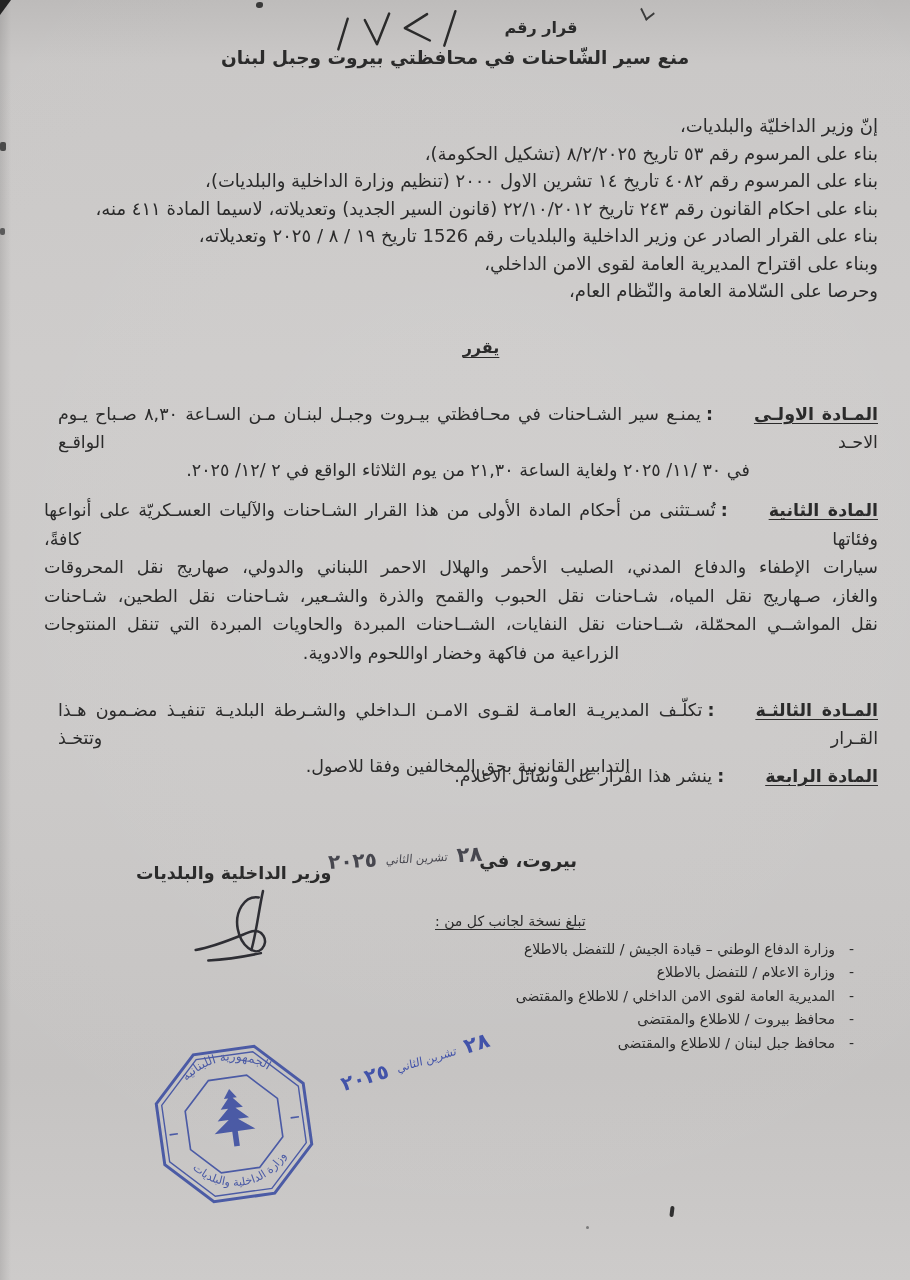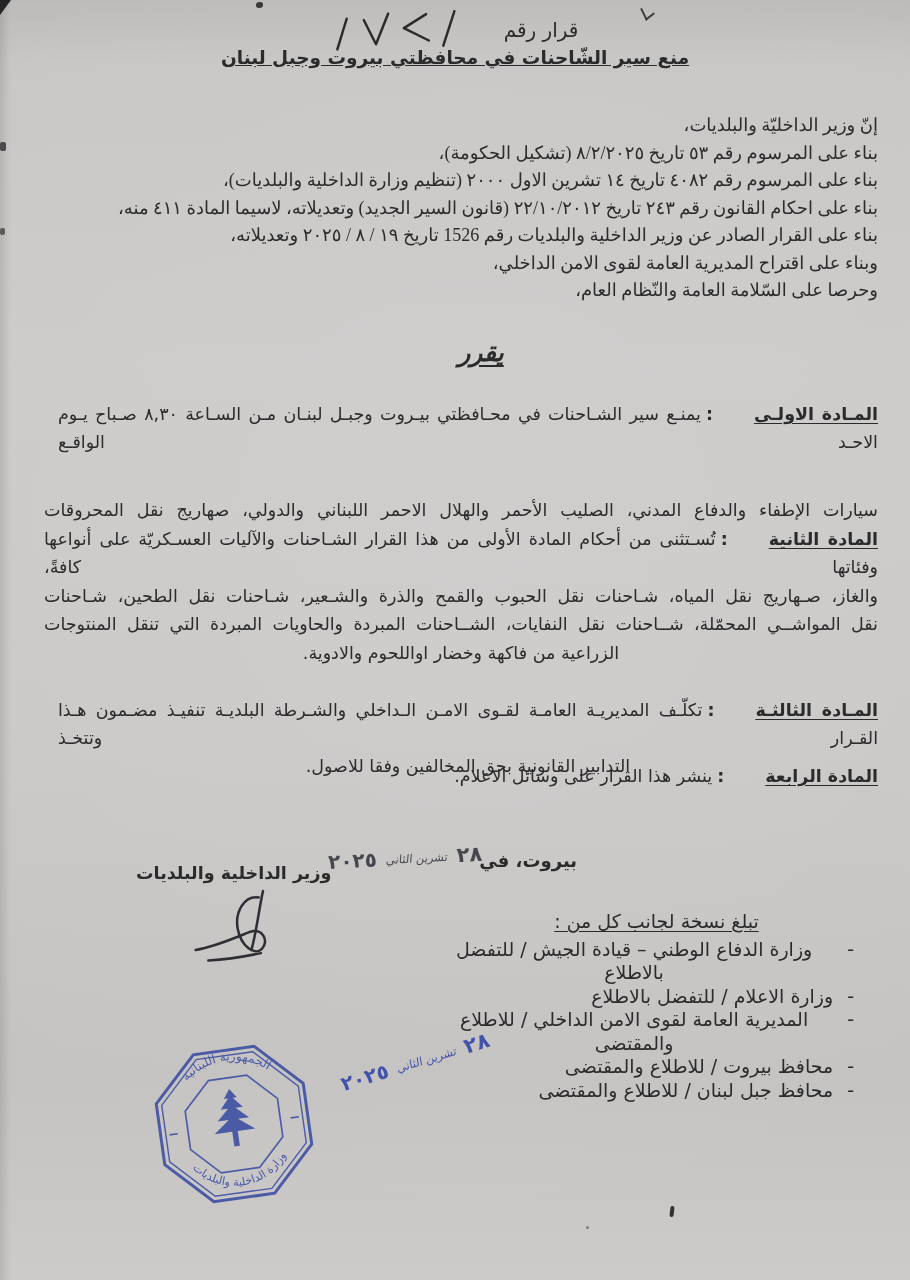--- a/index.html
+++ b/index.html
@@ -8,29 +8,29 @@
     direction:rtl;
     font-family:"DejaVu Sans",sans-serif;color:#2b2b2b;
     background:
       linear-gradient(90deg, rgba(0,0,0,0.10) 0, rgba(0,0,0,0) 1.2%),
       radial-gradient(130% 95% at 52% 42%, rgba(255,255,255,0.07), rgba(0,0,0,0) 62%),
       linear-gradient(180deg,#bdbbba 0%,#c9c7c6 5%,#cdcbca 28%,#cbc9c8 58%,#c5c3c2 84%,#cdcbca 100%);
   }
   .sr{position:absolute;width:1px;height:1px;overflow:hidden;clip-path:inset(50%);white-space:nowrap;}
   
   .title-row{position:absolute;top:8px;left:0;right:0;display:flex;justify-content:center;align-items:flex-start;gap:30px;}
-  .title-label{font-size:20px;font-weight:normal;padding-top:10px;letter-spacing:1px;text-align:right;}
+  .title-label{font-size:16px;font-weight:bold;padding-top:10px;letter-spacing:1px;text-align:right;}
   .hand-number{width:142px;height:46px;transform:rotate(-2deg);}
   .hand-number path{stroke:#2b2b2b;stroke-width:2.6;fill:none;stroke-linecap:round;stroke-linejoin:round;}
-  .subtitle{position:absolute;top:47px;left:0;right:0;text-align:center;font-weight:bold;font-size:18.5px;text-decoration:underline;}
-  
-  .preamble{position:absolute;top:112px;right:32px;left:40px;text-align:right;font-size:18px;line-height:27.5px;font-family:Liberation Serif, serif;}
-  
-  .decision-word{position:absolute;top:338px;left:52px;right:0;text-align:center;font-weight:bold;font-size:25px;
-    text-decoration:underline;text-underline-offset:4px;font-style:italic;}
+  .subtitle{position:absolute;top:47px;left:0;right:0;text-align:center;font-weight:bold;font-size:18.5px;}
+  
+  .preamble{position:absolute;top:112px;right:32px;left:40px;text-align:right;font-size:18px;line-height:27.5px;}
+  
+  .decision-word{position:absolute;top:338px;left:52px;right:0;text-align:center;font-weight:bold;font-size:16px;
+    text-decoration:underline;text-underline-offset:4px;}
   
   .article{position:absolute;font-size:17.5px;}
   .a1{top:400px;right:32px;left:58px;line-height:28px;}
   .a2{top:496px;right:32px;left:44px;line-height:28.5px;}
   .a3{top:696px;right:32px;left:58px;line-height:28px;}
   .a4{top:766px;right:32px;left:58px;}
   .line{white-space:normal;}
   .stretch{text-align:justify;text-align-last:justify;}
   .center{text-align:center;text-align-last:center;}
   .rightal{text-align:right;text-align-last:right;}
@@ -42,21 +42,21 @@
   .date-stamp .day{font-weight:bold;font-size:21px;letter-spacing:13px;}
   .date-stamp .month{font-size:11.5px;margin:2px 9px 0 9px;transform:skewX(-8deg);letter-spacing:-0.5px;}
   .date-stamp .year{font-weight:bold;font-size:20px;letter-spacing:2px;}
   .ds-dark{top:846px;left:328px;color:#3c3c45;transform:rotate(-3deg);opacity:0.92;}
   .ds-blue{top:1050px;left:338px;color:#3b4da8;transform:rotate(-17deg);opacity:0.95;}
   
   .signature{position:absolute;top:860px;left:136px;width:214px;text-align:left;font-weight:bold;font-size:17.5px;line-height:26px;}
   .signature svg{display:block;margin:3px auto 0;width:118px;height:82px;}
   .signature path{stroke:#2e2e34;stroke-width:2.4;fill:none;stroke-linecap:round;}
   
-  .distribution{position:absolute;top:910px;right:32px;left:435px;text-align:center;font-size:19px;line-height:23.5px;}
+  .distribution{position:absolute;top:910px;right:32px;left:435px;text-align:left;font-size:14px;line-height:23.5px;}
   .dist-heading{text-decoration:underline;text-underline-offset:3px;margin-bottom:4px;}
   .dist-item{display:flex;direction:rtl;gap:14px;padding-right:24px;}
   
   .seal{position:absolute;left:150px;top:1038px;width:168px;height:172px;transform:rotate(-8deg);opacity:0.92;}
   
   .artifact{position:absolute;}
   .corner-tl{top:0;left:0;width:0;height:0;border-top:15px solid #242424;border-right:11px solid transparent;}
   .speck-a{left:0;top:142px;width:6px;height:9px;background:#4a4a4a;border-radius:2px;}
   .speck-b{left:0;top:228px;width:5px;height:7px;background:#5a5a5a;border-radius:2px;}
   .blob-top{left:256px;top:2px;width:7px;height:6px;background:#3a3a3a;border-radius:50% 40% 50% 40%;}
@@ -100,27 +100,28 @@
     <div class="line rightal">وبناء على اقتراح المديرية العامة لقوى الامن الداخلي،</div>
     <div class="line rightal">وحرصا على السّلامة العامة والنّظام العام،</div>
   </section>
 
   <div class="decision-word">يقرر</div>
 
   <section class="article a1">
     <div class="line stretch">
       <span class="article-label">المـادة الاولـى</span><span class="colon">:</span><span>يمنـع سير الشـاحنات في محـافظتي بيـروت وجبـل لبنـان مـن السـاعة ٨,٣٠ صـباح يـوم الاحـد الواقـع</span>
     </div>
+    <div class="line center">في ٣٠ /١١/ ٢٠٢٥ ولغاية الساعة ٢١,٣٠ من يوم الثلاثاء الواقع في ٢ /١٢/ ٢٠٢٥.</div>
   </section>
 
   <section class="article a2">
-    <div class="line stretch">سيارات الإطفاء والدفاع المدني، الصليب الأحمر والهلال الاحمر اللبناني والدولي، صهاريج نقل المحروقات</div>
     <div class="line stretch">
       <span class="article-label">المادة الثانية</span><span class="colon">:</span><span>تُسـتثنى من أحكام المادة الأولى من هذا القرار الشـاحنات والآليات العسـكريّة على أنواعها وفئاتها كافةً،</span>
     </div>
+    <div class="line stretch">سيارات الإطفاء والدفاع المدني، الصليب الأحمر والهلال الاحمر اللبناني والدولي، صهاريج نقل المحروقات</div>
     <div class="line stretch">والغاز، صـهاريج نقل المياه، شـاحنات نقل الحبوب والقمح والذرة والشـعير، شـاحنات نقل الطحين، شـاحنات</div>
     <div class="line stretch">نقل المواشــي المحمّلة، شــاحنات نقل النفايات، الشــاحنات المبردة والحاويات المبردة التي تنقل المنتوجات</div>
     <div class="line center">الزراعية من فاكهة وخضار اواللحوم والادوية.</div>
   </section>
 
   <section class="article a3">
     <div class="line stretch">
       <span class="article-label">المـادة الثالثـة</span><span class="colon">:</span><span>تكلّـف المديريـة العامـة لقـوى الامـن الـداخلي والشـرطة البلديـة تنفيـذ مضـمون هـذا القـرار وتتخـذ</span>
     </div>
     <div class="line center">التدابير القانونية بحق المخالفين وفقا للاصول.</div>

